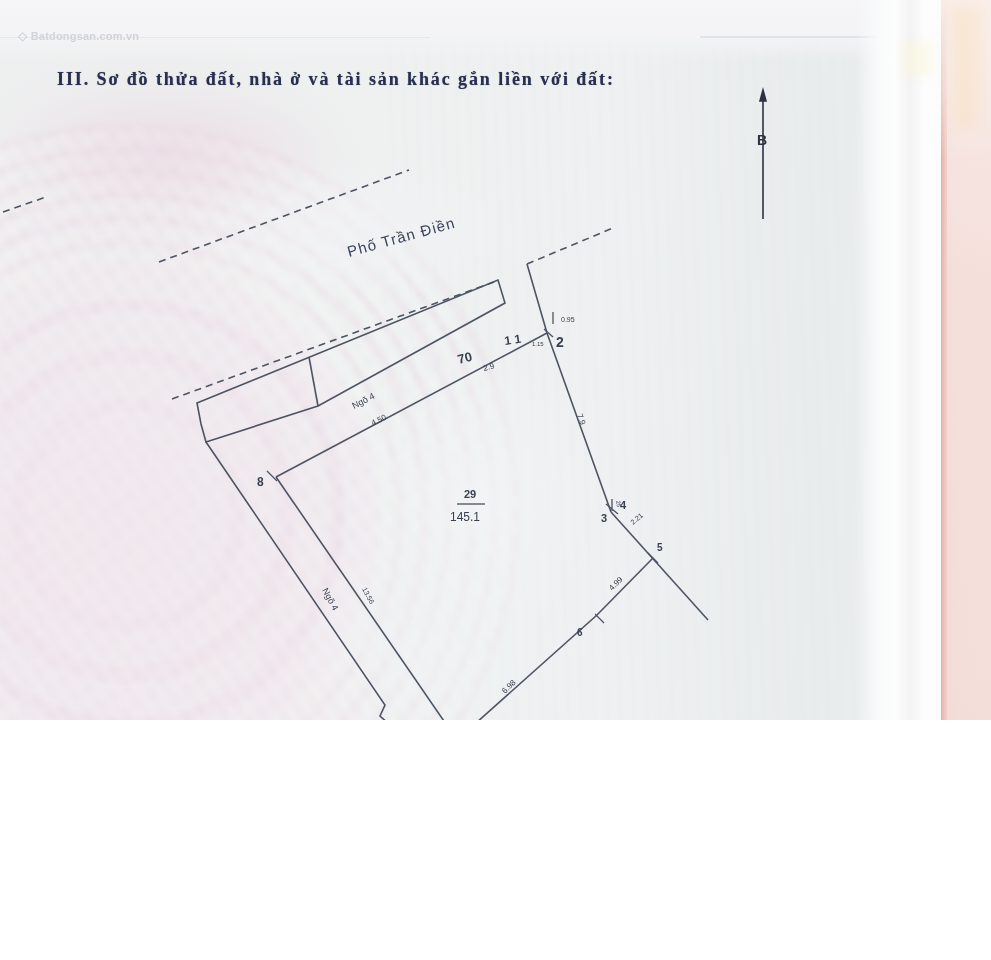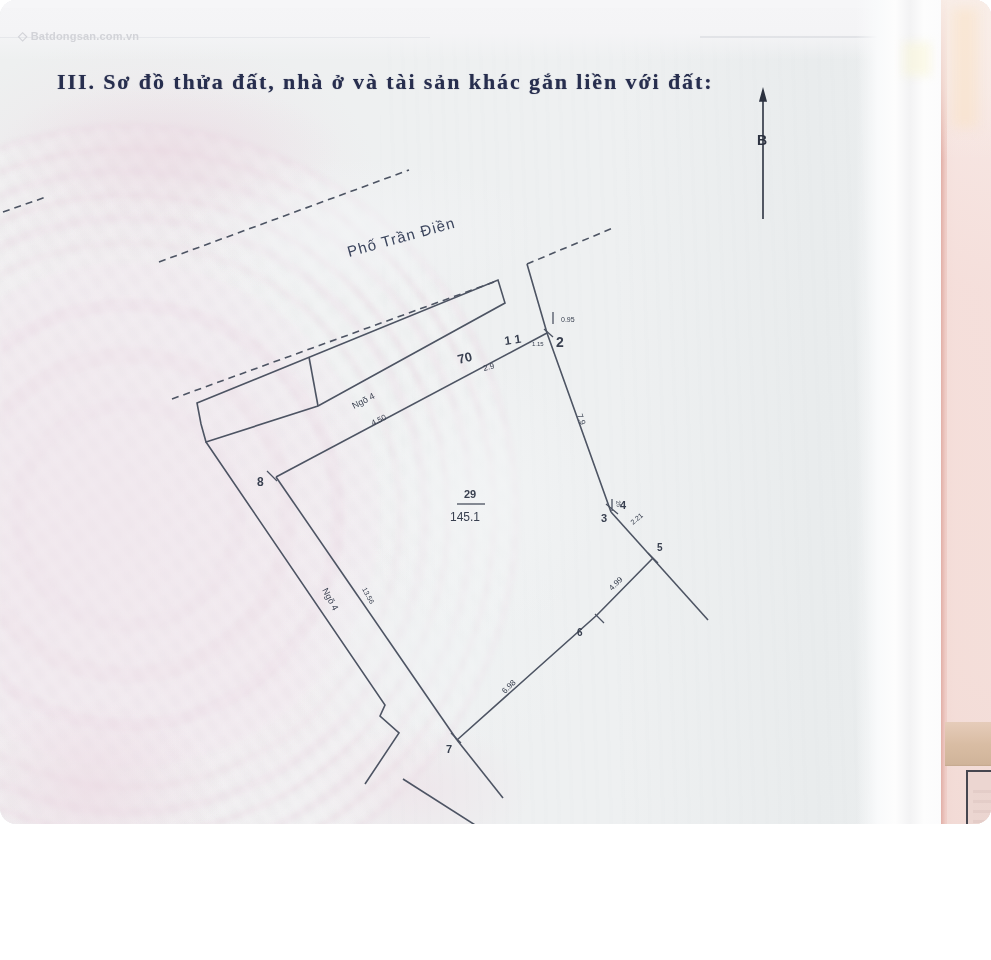--- a/index.html
+++ b/index.html
@@ -1,16 +1,16 @@
 <!DOCTYPE html>
 <html><head>
 <meta charset="utf-8">
 <style>
   html,body{margin:0;padding:0;}
-  #wrap{position:relative;width:991px;height:824px;overflow:hidden;background:#edeff0;font-family:"Liberation Sans",sans-serif;border-radius:16px;}
+  #wrap{position:relative;width:991px;height:720px;overflow:hidden;background:#edeff0;font-family:"Liberation Sans",sans-serif;}
   .abs{position:absolute;}
 </style>
 </head>
 <body>
 <div id="wrap">
 
   <div class="abs" id="pagetint" style="left:0;top:0;width:991px;height:960px;
     background:
       radial-gradient(ellipse 300px 180px at 150px 170px, rgba(236,220,228,.5), rgba(236,220,228,0) 75%),
       radial-gradient(ellipse 420px 520px at 40px 560px, rgba(240,226,233,.55), rgba(240,226,233,0) 78%),
@@ -65,21 +65,21 @@
      background:linear-gradient(180deg,#f5f5f7 0%,#f4f4f6 55%,rgba(244,244,246,0) 100%);"></div>
   <div class="abs" style="left:0;top:0;width:991px;height:8px;background:#f6f6f8;"></div>
   <div class="abs" style="left:0;top:37px;width:430px;height:1px;background:rgba(198,200,208,.28);"></div>
   <div class="abs" style="left:700px;top:36px;width:195px;height:1.5px;background:rgba(200,202,210,.4);"></div>
 
   <div class="abs" style="left:18px;top:29px;width:160px;height:16px;color:#d2d3d8;font-size:11px;font-weight:bold;letter-spacing:.2px;">
     <span style="font-size:12px;">◇</span> Batdongsan.com.vn
   </div>
 
   <div class="abs" style="left:57px;top:69px;width:700px;color:#272e4e;font-family:'Liberation Serif',serif;
-      font-weight:bold;font-size:22px;letter-spacing:1.9px;text-shadow:0 0 1px rgba(39,46,78,.5);">
+      font-weight:bold;font-size:18px;letter-spacing:1.9px;text-shadow:0 0 1px rgba(39,46,78,.5);">
     III. Sơ đồ thửa đất, nhà ở và tài sản khác gắn liền với đất:
   </div>
 
   <svg class="abs" style="left:0;top:0;filter:blur(.6px);" width="991" height="960" viewBox="0 0 991 960">
     <g fill="none" stroke="#4d5463" stroke-width="1.6">
 
       <g stroke-dasharray="7 5">
         <path d="M3,212 L46,197"></path>
         <path d="M159,262 L409,170"></path>
         <path d="M172,399 L494,282"></path>

